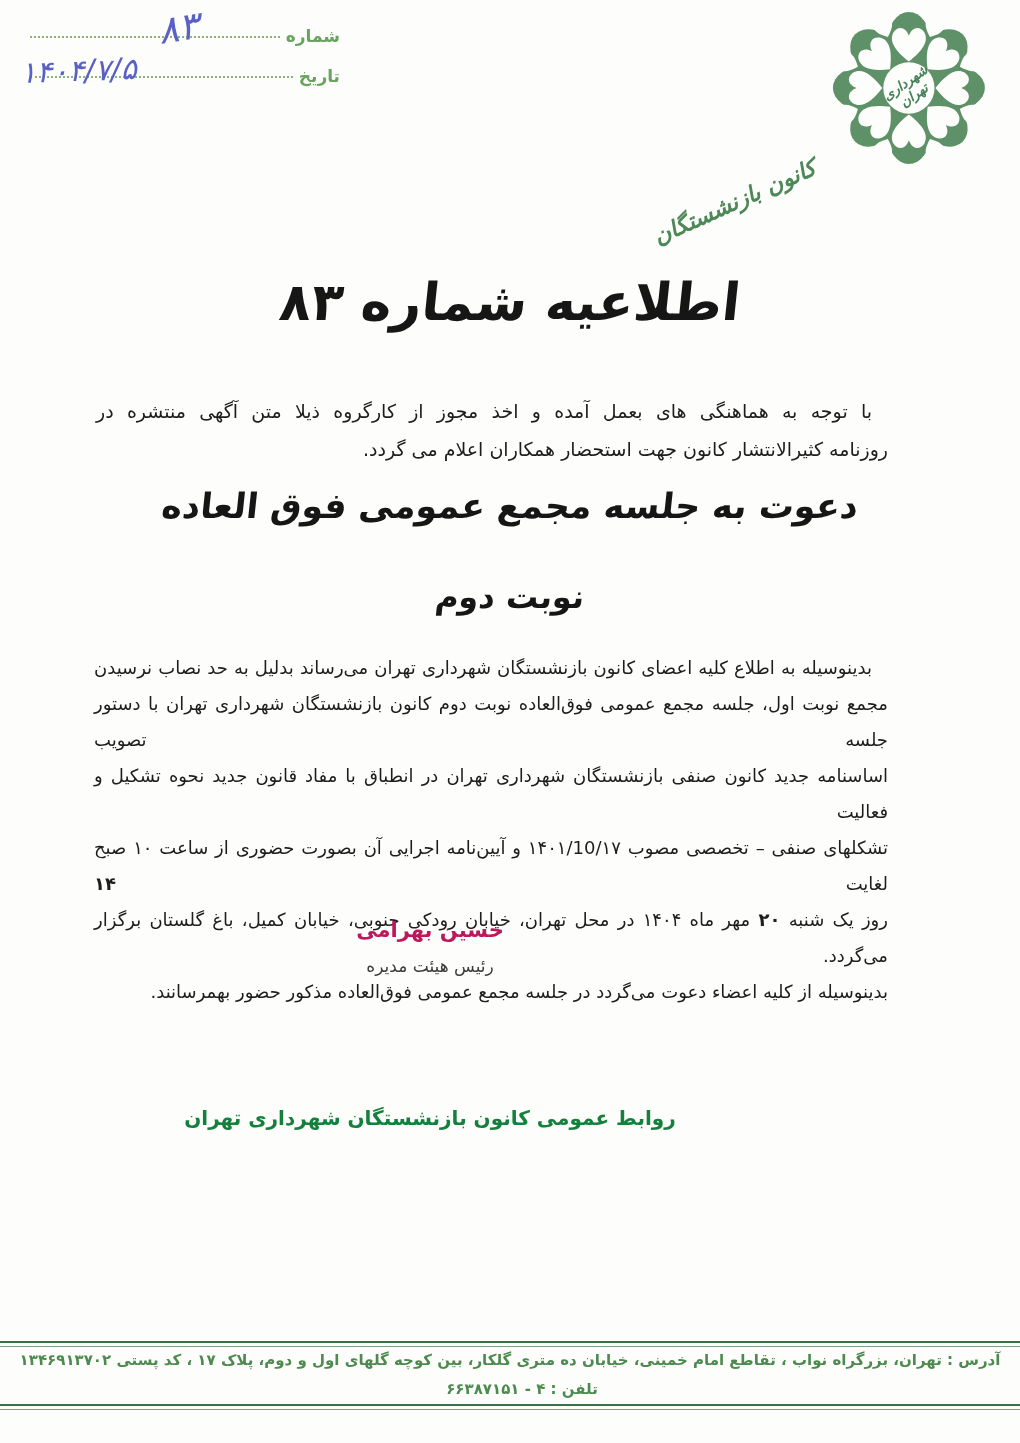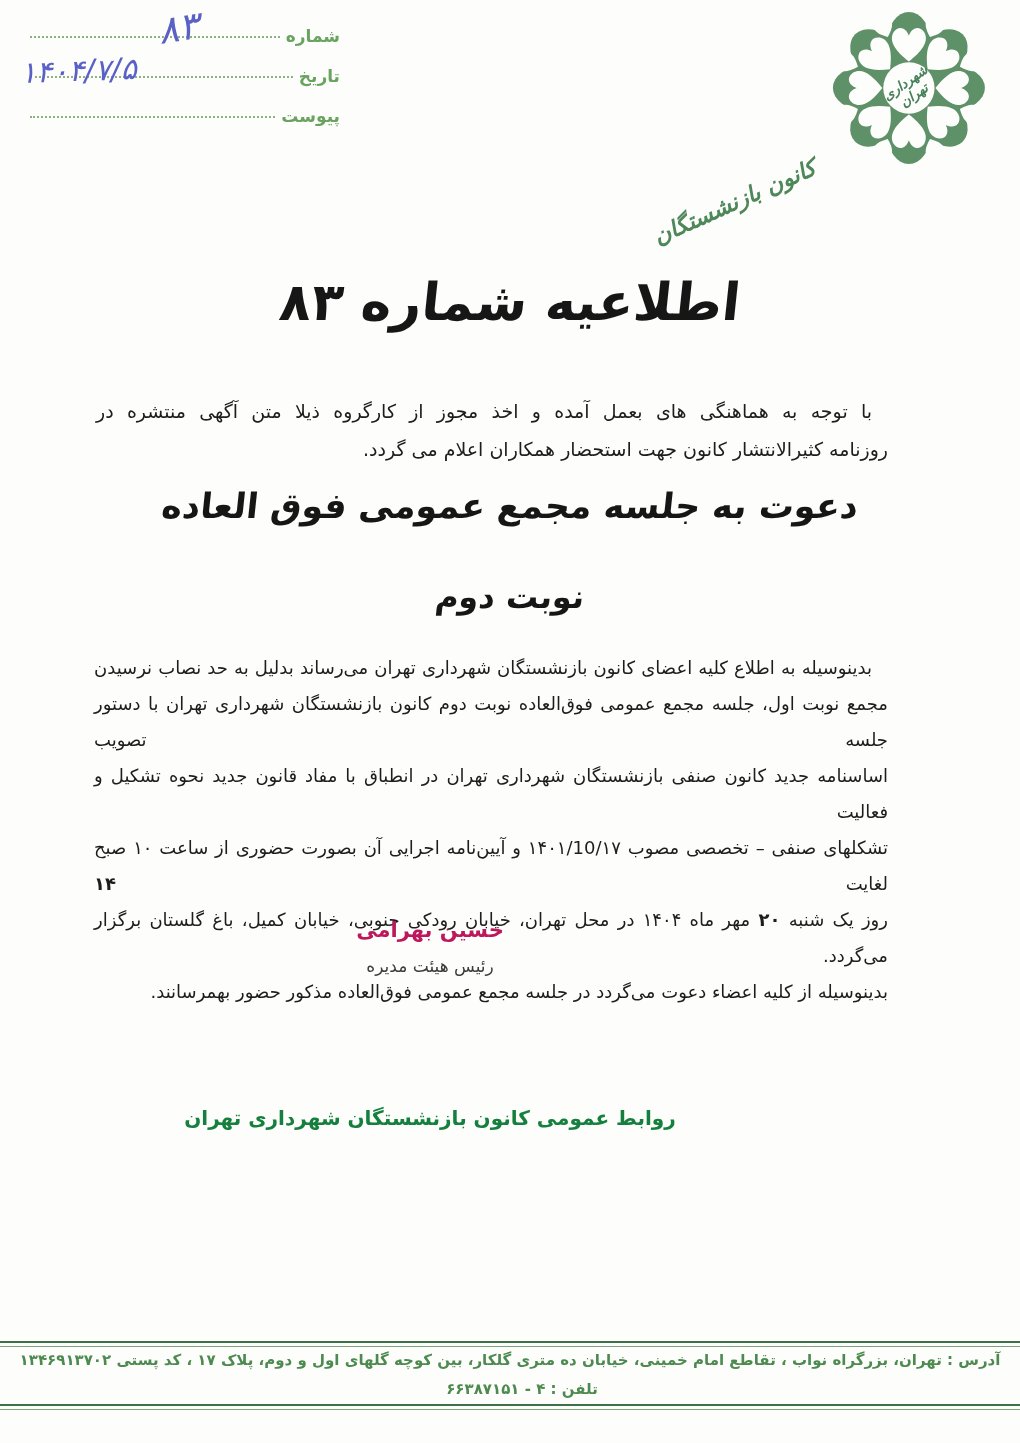--- a/index.html
+++ b/index.html
@@ -55,24 +55,20 @@
 
 <div class="page">
 
   <div class="letterhead-fields">
     <div class="field-row">
       <span class="field-label">شماره</span>
       <span class="leader"></span>
     </div>
     <div class="field-row">
       <span class="field-label">تاریخ</span>
-      <span class="leader"></span>
-    </div>
-    <div class="field-row">
-      <span class="field-label">پیوست</span>
       <span class="leader"></span>
     </div>
   </div>
   <div class="handwriting hw-number">۸۳</div>
   <div class="handwriting hw-date">۱۴۰۴/۷/۵</div>
 
   <div class="logo">
     <svg width="190" height="205" viewBox="0 0 200 215">
       <g transform="translate(102,88)">
 

